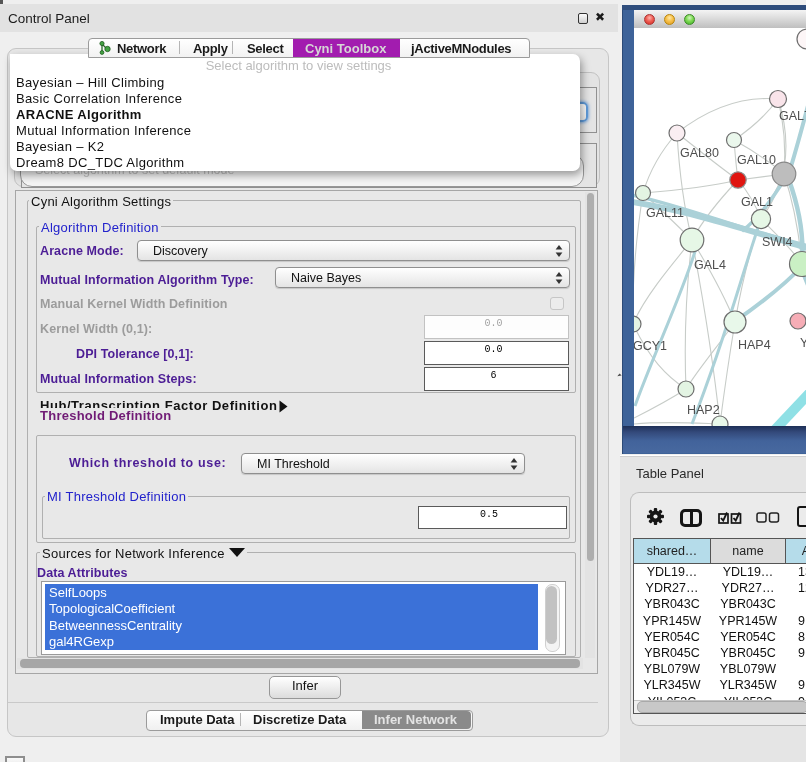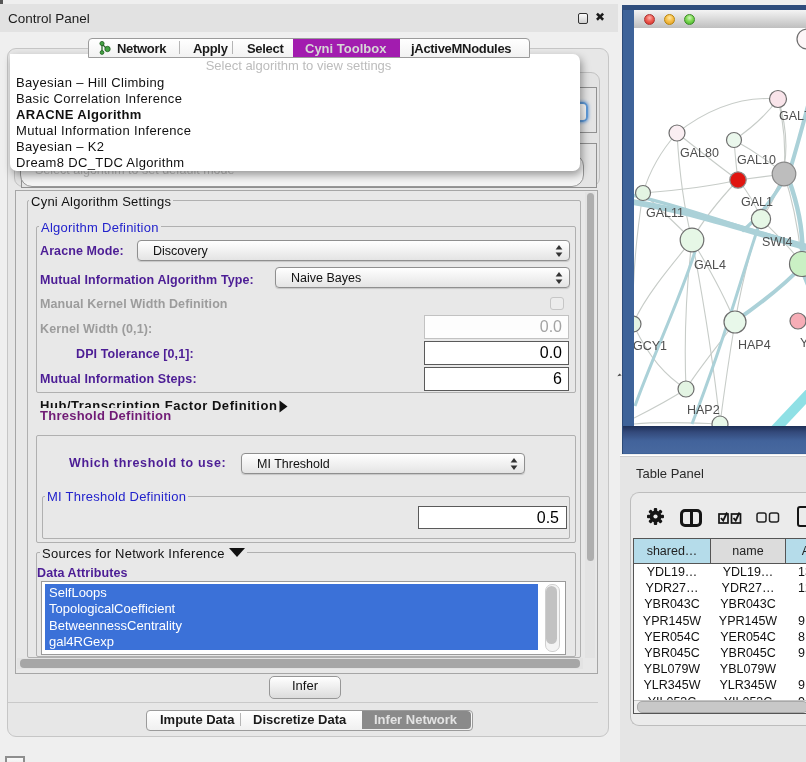--- a/index.html
+++ b/index.html
@@ -27,21 +27,21 @@
 .scrollpane{left:15px;top:190px;width:581px;height:482px;background:#e8e8e8;border:1px solid #a6a6a6;}
 .vscroll{left:585px;top:192px;width:10px;height:466px;background:#e3e3e3;}
 .vthumb{left:586.5px;top:193px;width:7.5px;height:368px;background:#aeaeae;border-radius:4px;}
 .hscroll{left:17px;top:658px;width:566px;height:11px;background:#e3e3e3;}
 .hthumb{left:20px;top:659px;width:560px;height:9px;background:#a6a6a6;border-radius:4px;}
 .group{border:1px solid #b0b0b0;border-radius:2px;}
 .glabel{font-size:13px;background:#e8e8e8;padding:0 2px;white-space:pre;letter-spacing:0.25px;}
 .lbl{font-size:12.5px;font-weight:bold;color:#4c1d95;white-space:pre;letter-spacing:0.1px;}
 .combo{background:linear-gradient(#ffffff,#e4e4e4);border:1px solid #8f8f8f;border-radius:4px;box-shadow:0 1px 1px rgba(0,0,0,0.15);}
 .combo span{position:absolute;left:15px;top:3px;font-size:12.5px;color:#111;}
-.field{background:#fff;border:1px solid #5a5a5a;font-size:16px;color:#000;text-align:right;}
+.field{background:#fff;border:1px solid #5a5a5a;font-size:10px;color:#000;text-align:center;font-family:Liberation Mono, monospace;}
 .arrows{position:absolute;right:6px;top:4px;}
 </style>
 </head>
 <body>
 <div class="stage">
 
 <div class="abs" style="left:0;top:0;width:3px;height:6px;background:#555;"></div>
 
 <div class="abs cpstrip"></div>
 <div class="abs cpcard"></div>

